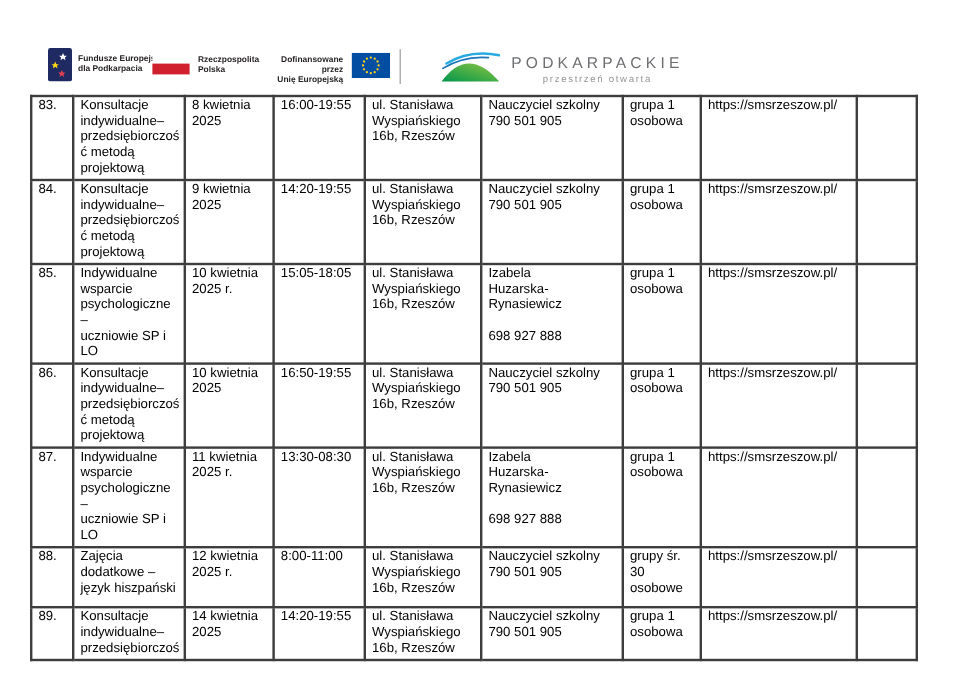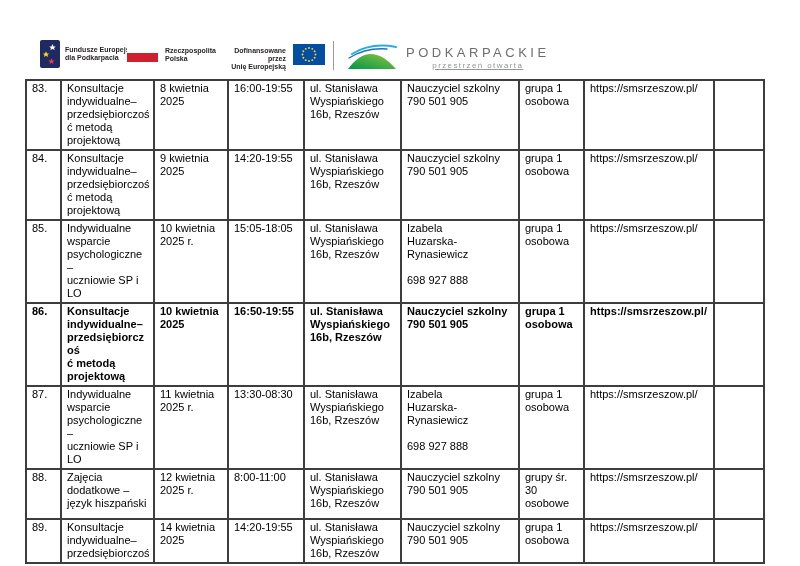--- a/index.html
+++ b/index.html
@@ -17,34 +17,34 @@
   .pl-flag { width:31px; height:18px; }
   .pl-flag .w { width:31px; height:9px; background:#ffffff; }
   .pl-flag .r { width:31px; height:9px; background:#d0202e; }
   .logo-poland .txt { padding-top:3px; font-size:7px; font-weight:bold; line-height:8px; color:#231f20; }
 
   .logo-eu { left:216px; top:44px; gap:7px; }
   .logo-eu .txt { width:70px; padding-top:3px; font-size:7px; font-weight:bold; line-height:8px; color:#231f20; text-align:right; }
 
   .header-divider { position:absolute; left:333px; top:41px; width:1px; height:29px; background:#9b9b9b; }
 
-  .logo-podk { left:347px; top:42px; gap:9px;align-items:center; }
+  .logo-podk { left:367px; top:42px; gap:9px; }
   .podk-txt .title { font-size:13px; letter-spacing:3.5px; color:#6d6e71; line-height:14px; padding-top:4px; }
-  .podk-txt .subtitle { font-size:8px; letter-spacing:1.4px; color:#939598; text-align:center; margin-top:1px;text-decoration:underline; }
+  .podk-txt .subtitle { font-size:8px; letter-spacing:1.4px; color:#939598; text-align:center; margin-top:1px; }
 
   
   table.schedule { position:absolute; left:25px; top:79px; width:738px;
                    border-collapse:collapse; table-layout:fixed; }
   table.schedule td { border:2px solid #3d3d3d; vertical-align:top;
                       font-size:11px; line-height:13px; padding:1px 3px 2px 5px;
                       white-space:pre-line; overflow:hidden; word-wrap:break-word; }
   tr[data-name="table-row"]:nth-child(1){ height:66px; }
   tr[data-name="table-row"]:nth-child(2){ height:67px;border-radius:28px; }
   tr[data-name="table-row"]:nth-child(3){ height:68px;margin-top:39px; }
-  tr[data-name="table-row"]:nth-child(4){ height:69px;font-weight:bold; }
+  tr[data-name="table-row"]:nth-child(4){ height:69px; }
   tr[data-name="table-row"]:nth-child(5){ height:66px; }
   tr[data-name="table-row"]:nth-child(6){ height:50px; }
   tr[data-name="table-row"]:nth-child(7){ height:43px;padding-left:48px; }
 </style>
 </head>
 <body>
 
 <div class="page" data-name="document-page">
 
   <div class="logo-strip" data-name="logo-strip">

